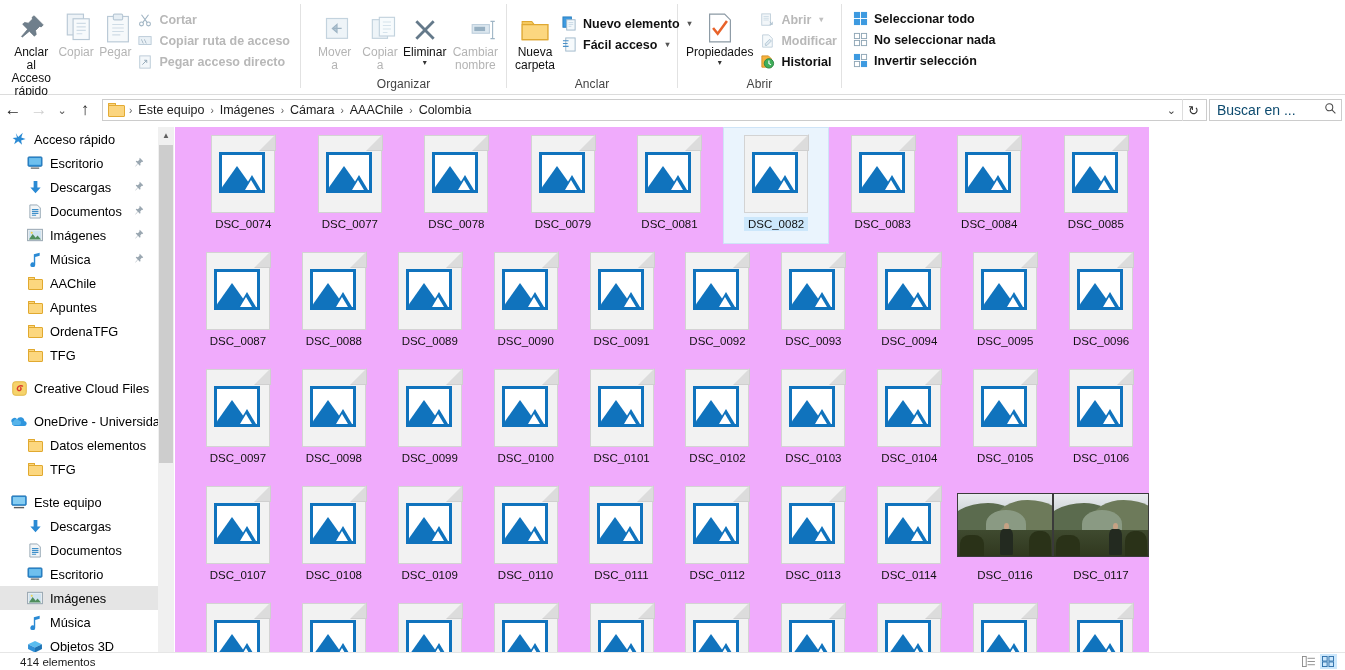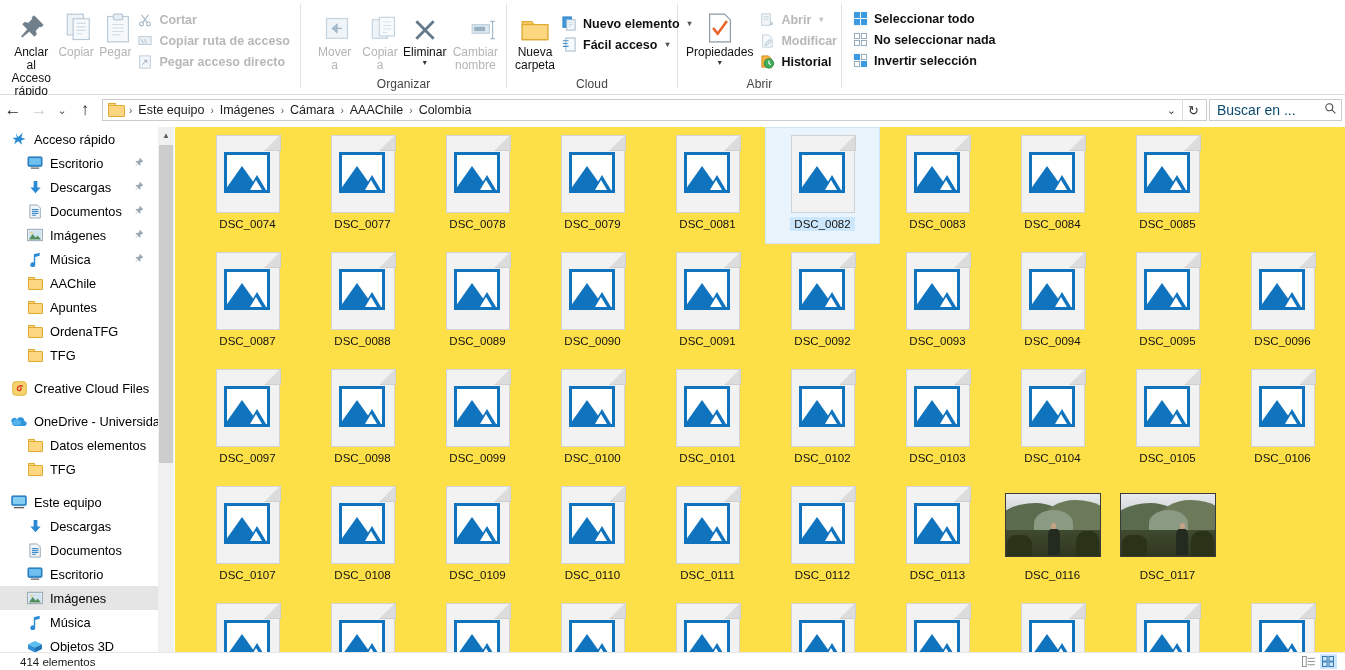--- a/index.html
+++ b/index.html
@@ -99,22 +99,22 @@
   .ic-folder .fb { position: absolute; left: 0; top: 2px; right: 0; bottom: 0; background: #fcd77f; border: 1px solid #e1a92f; border-radius: 1px; }
   .ic-folder .ft { position: absolute; left: 0; top: 0; width: 7px; height: 4px; background: #fcd77f; border: 1px solid #e1a92f; border-bottom: none; border-radius: 1px 1px 0 0; }
 
   
   #sbscroll { position: absolute; left: 158px; top: 127px; width: 16px; height: 543px; background: #f0f0f0; }
   #sbscroll .arr { width: 16px; height: 17px; display: flex; align-items: center; justify-content: center; font-size: 8px; color: #606060; }
   #sbthumb { position: absolute; left: 1px; top: 18px; width: 14px; height: 318px; background: #cdcdcd; }
 
   
   #content {
-    position: absolute; left: 175px; top: 127px; width: 1170px; height: 529px;
-    background: #fde047; overflow: hidden; padding-left: 15px;
+    position: absolute; left: 175px; top: 127px; width: 974px; height: 529px;
+    background: #f0abfc; overflow: hidden; padding-left: 15px;
   }
   .file-row { display: flex; }
   .file-cell {
     width: 115px; height: 117px;
     display: flex; flex-direction: column; align-items: center;
     padding-top: 6px; cursor: default;
   }
   .file-cell .thumbwrap { height: 82px; display: flex; align-items: center; justify-content: center; }
   .file-cell .fname {
     font-size: 11.5px; color: #111; margin-top: 2px; padding: 1px 4px;
@@ -339,21 +339,21 @@
                 <g stroke="#4a90c8" stroke-width="1.1">
                   <path d="M1 4h6M1 7h5M1 10h6"></path>
                 </g>
               </svg>
           </span>
           <span>Fácil acceso</span>
           <span class="caret">▾</span>
         </div>
       </div>
     </div>
-    <div class="rg-title">Cloud</div>
+    <div class="rg-title">Anclar</div>
   </div>
 
   <div class="rib-sep"></div>
 
   <div class="rib-group" style="width:163px;">
     <div class="rg-body">
       <div class="big-btn" style="width:74px;">
         <span class="ic">
           <svg width="26" height="30" viewBox="0 0 22 26">
               <path d="M2 1h13l5 5v19H2z" fill="#fff" stroke="#8b99a4"></path>
@@ -1218,20 +1218,34 @@
               <span class="mtn1"></span>
               <span class="mtn2"></span>
               <span class="mtn2b"></span>
             </span>
           </span>
         </div>
         <div class="fname">DSC_0113</div>
       </div>
       <div class="file-cell">
         <div class="thumbwrap">
+          <span class="img-doc">
+            <span class="page"></span>
+            <span class="fold"></span>
+            <span class="pict">
+              <span class="mtn1"></span>
+              <span class="mtn2"></span>
+              <span class="mtn2b"></span>
+            </span>
+          </span>
+        </div>
+        <div class="fname">DSC_0114</div>
+      </div>
+      <div class="file-cell">
+        <div class="thumbwrap">
           <span class="photo">
             <span class="sky"></span>
             <span class="hillL"></span>
             <span class="hillR"></span>
             <span class="valley"></span>
             <span class="fg"></span>
             <span class="bush" style="left:2%;width:26%;height:34%"></span>
             <span class="bush" style="right:1%;width:24%;height:40%"></span>
             <span class="person" style="left:44%;">
               <span class="head"></span>

